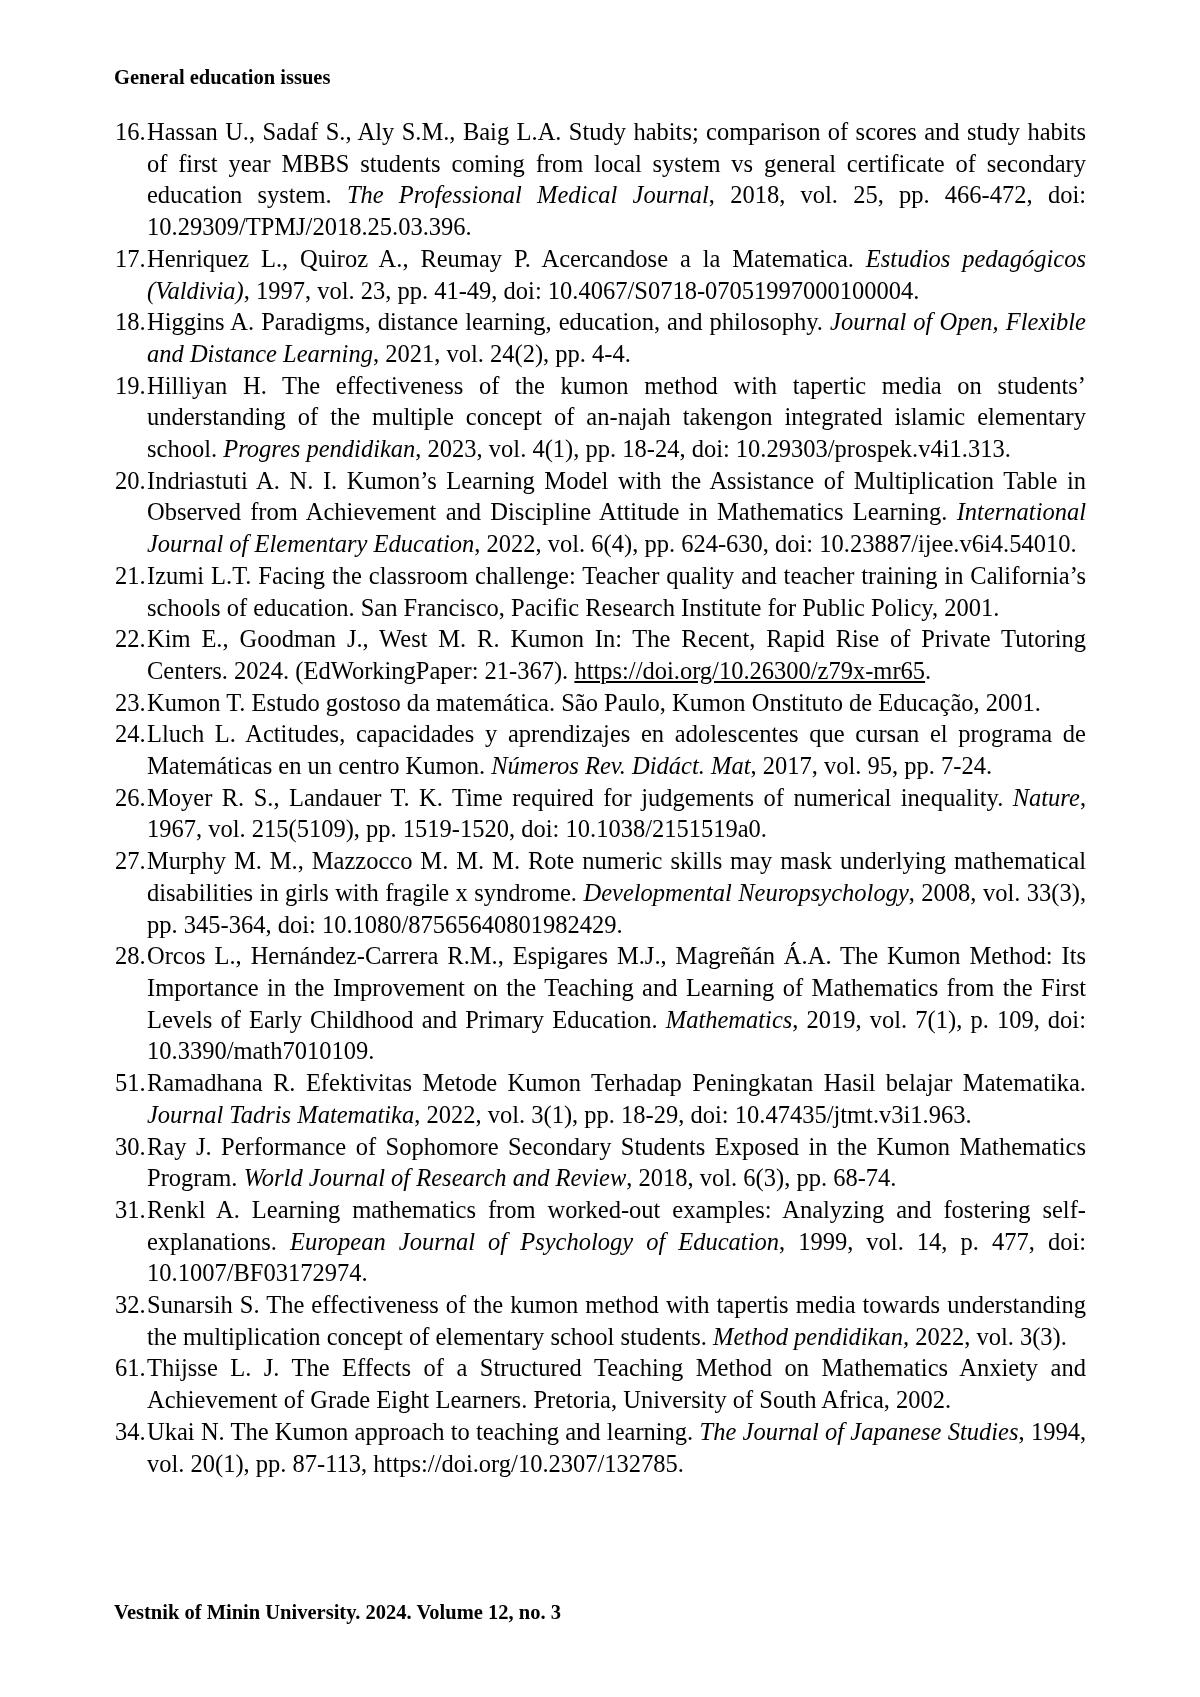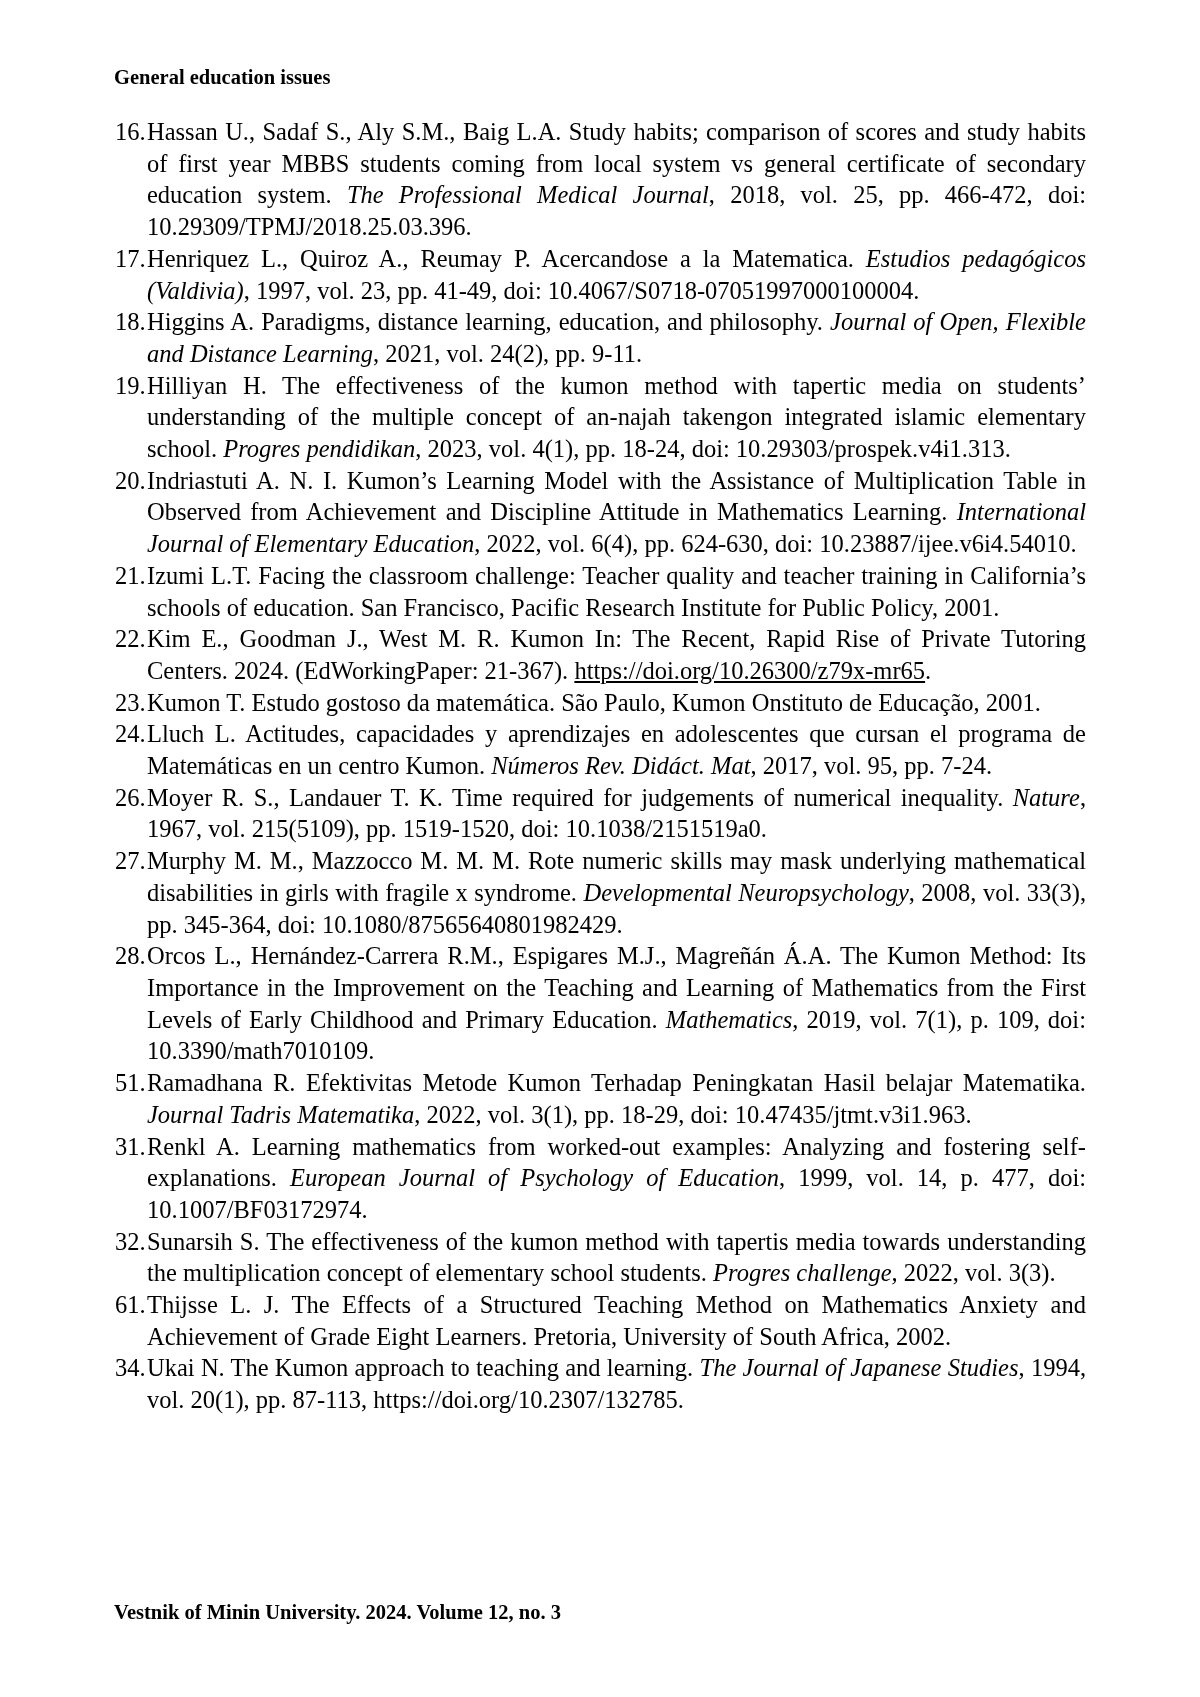--- a/index.html
+++ b/index.html
@@ -62,21 +62,21 @@
       <div class="ref">
         <span class="ref-num">16.</span>
         <span class="ref-body"><span>Hassan U., Sadaf S., Aly S.M., Baig L.A. Study habits; comparison of scores and study habits of first year MBBS students coming from local system vs general certificate of secondary education system. </span><span class="seg-italic">The Professional Medical Journal</span><span>, 2018, vol. 25, pp. 466-472, doi: 10.29309/TPMJ/2018.25.03.396.</span></span>
       </div>
       <div class="ref">
         <span class="ref-num">17.</span>
         <span class="ref-body"><span>Henriquez L., Quiroz A., Reumay P. Acercandose a la Matematica. </span><span class="seg-italic">Estudios pedagógicos (Valdivia)</span><span>, 1997, vol. 23, pp. 41-49, doi: 10.4067/S0718-07051997000100004.</span></span>
       </div>
       <div class="ref">
         <span class="ref-num">18.</span>
-        <span class="ref-body"><span>Higgins A. Paradigms, distance learning, education, and philosophy. </span><span class="seg-italic">Journal of Open, Flexible and Distance Learning</span><span>, 2021, vol. 24(2), pp. 9-11.</span></span>
+        <span class="ref-body"><span>Higgins A. Paradigms, distance learning, education, and philosophy. </span><span class="seg-italic">Journal of Open, Flexible and Distance Learning</span><span>, 2021, vol. 24(2), pp. 4-4.</span></span>
       </div>
       <div class="ref">
         <span class="ref-num">19.</span>
         <span class="ref-body"><span>Hilliyan H. The effectiveness of the kumon method with tapertic media on students’ understanding of the multiple concept of an-najah takengon integrated islamic elementary school. </span><span class="seg-italic">Progres pendidikan</span><span>, 2023, vol. 4(1), pp. 18-24, doi: 10.29303/prospek.v4i1.313.</span></span>
       </div>
       <div class="ref">
         <span class="ref-num">20.</span>
         <span class="ref-body"><span>Indriastuti A. N. I. Kumon’s Learning Model with the Assistance of Multiplication Table in Observed from Achievement and Discipline Attitude in Mathematics Learning. </span><span class="seg-italic">International Journal of Elementary Education</span><span>, 2022, vol. 6(4), pp. 624-630, doi: 10.23887/ijee.v6i4.54010.</span></span>
       </div>
       <div class="ref">
@@ -105,26 +105,30 @@
       </div>
       <div class="ref">
         <span class="ref-num">28.</span>
         <span class="ref-body"><span>Orcos L., Hernández-Carrera R.M., Espigares M.J., Magreñán Á.A. The Kumon Method: Its Importance in the Improvement on the Teaching and Learning of Mathematics from the First Levels of Early Childhood and Primary Education. </span><span class="seg-italic">Mathematics</span><span>, 2019, vol. 7(1), p. 109, doi: 10.3390/math7010109.</span></span>
       </div>
       <div class="ref">
         <span class="ref-num">51.</span>
         <span class="ref-body"><span>Ramadhana R. Efektivitas Metode Kumon Terhadap Peningkatan Hasil belajar Matematika. </span><span class="seg-italic">Journal Tadris Matematika</span><span>, 2022, vol. 3(1), pp. 18-29, doi: 10.47435/jtmt.v3i1.963.</span></span>
       </div>
       <div class="ref">
+        <span class="ref-num">30.</span>
+        <span class="ref-body"><span>Ray J. Performance of Sophomore Secondary Students Exposed in the Kumon Mathematics Program. </span><span class="seg-italic">World Journal of Research and Review</span><span>, 2018, vol. 6(3), pp. 68-74.</span></span>
+      </div>
+      <div class="ref">
         <span class="ref-num">31.</span>
         <span class="ref-body"><span>Renkl A. Learning mathematics from worked-out examples: Analyzing and fostering self-explanations. </span><span class="seg-italic">European Journal of Psychology of Education</span><span>, 1999, vol. 14, p. 477, doi: 10.1007/BF03172974.</span></span>
       </div>
       <div class="ref">
         <span class="ref-num">32.</span>
-        <span class="ref-body"><span>Sunarsih S. The effectiveness of the kumon method with tapertis media towards understanding the multiplication concept of elementary school students. </span><span class="seg-italic">Progres challenge,</span><span> 2022, vol. 3(3).</span></span>
+        <span class="ref-body"><span>Sunarsih S. The effectiveness of the kumon method with tapertis media towards understanding the multiplication concept of elementary school students. </span><span class="seg-italic">Method pendidikan,</span><span> 2022, vol. 3(3).</span></span>
       </div>
       <div class="ref">
         <span class="ref-num">61.</span>
         <span class="ref-body"><span>Thijsse L. J. The Effects of a Structured Teaching Method on Mathematics Anxiety and Achievement of Grade Eight Learners. Pretoria, University of South Africa, 2002.</span></span>
       </div>
       <div class="ref">
         <span class="ref-num">34.</span>
         <span class="ref-body"><span>Ukai N. The Kumon approach to teaching and learning. </span><span class="seg-italic">The Journal of Japanese Studies</span><span>, 1994, vol. 20(1), pp. 87-113, https://doi.org/10.2307/132785.</span></span>
       </div>
     </div>

